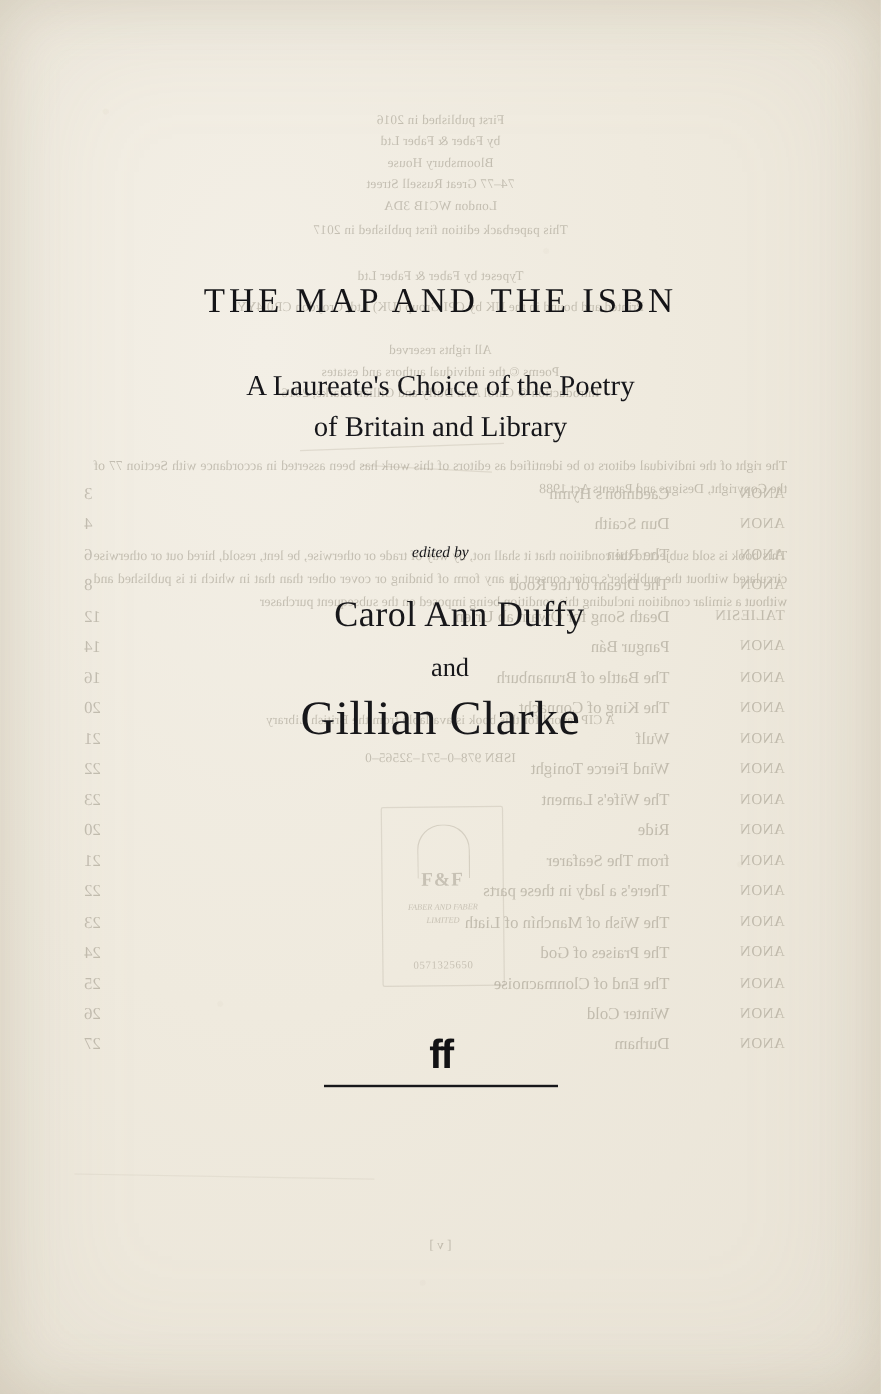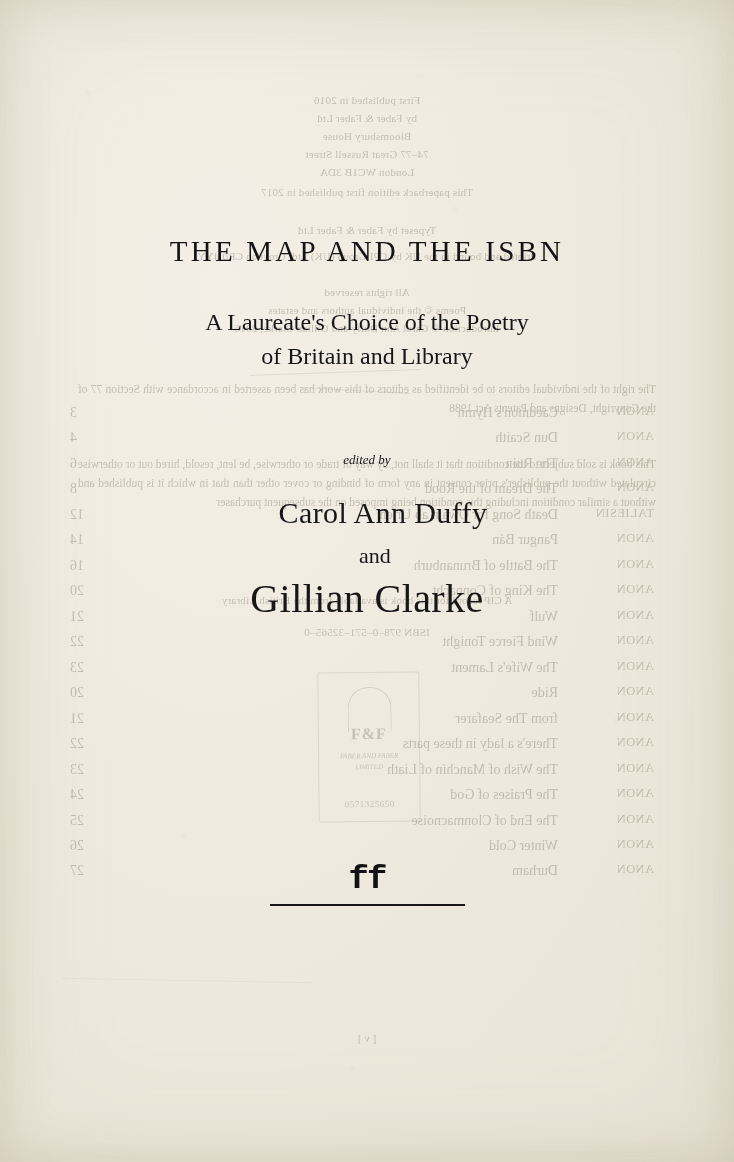--- a/index.html
+++ b/index.html
@@ -205,21 +205,21 @@
     position: absolute;
     left: 0; right: 0;
     top: 862px;
   }
   .imprint .ff-mark {
     font-size: 34px;
     font-weight: bold;
     letter-spacing: -2px;
     line-height: 1;
     color: #121214;
-    font-family: Liberation Mono, monospace;
+    font-family: Liberation Sans, sans-serif;
   }
   .imprint .rule {
     width: 195px;
     height: 2px;
     background: #17171a;
     margin: 8px auto 7px;
   }
   .imprint .name {
     font-size: 19px;
     letter-spacing: 1.6px;

